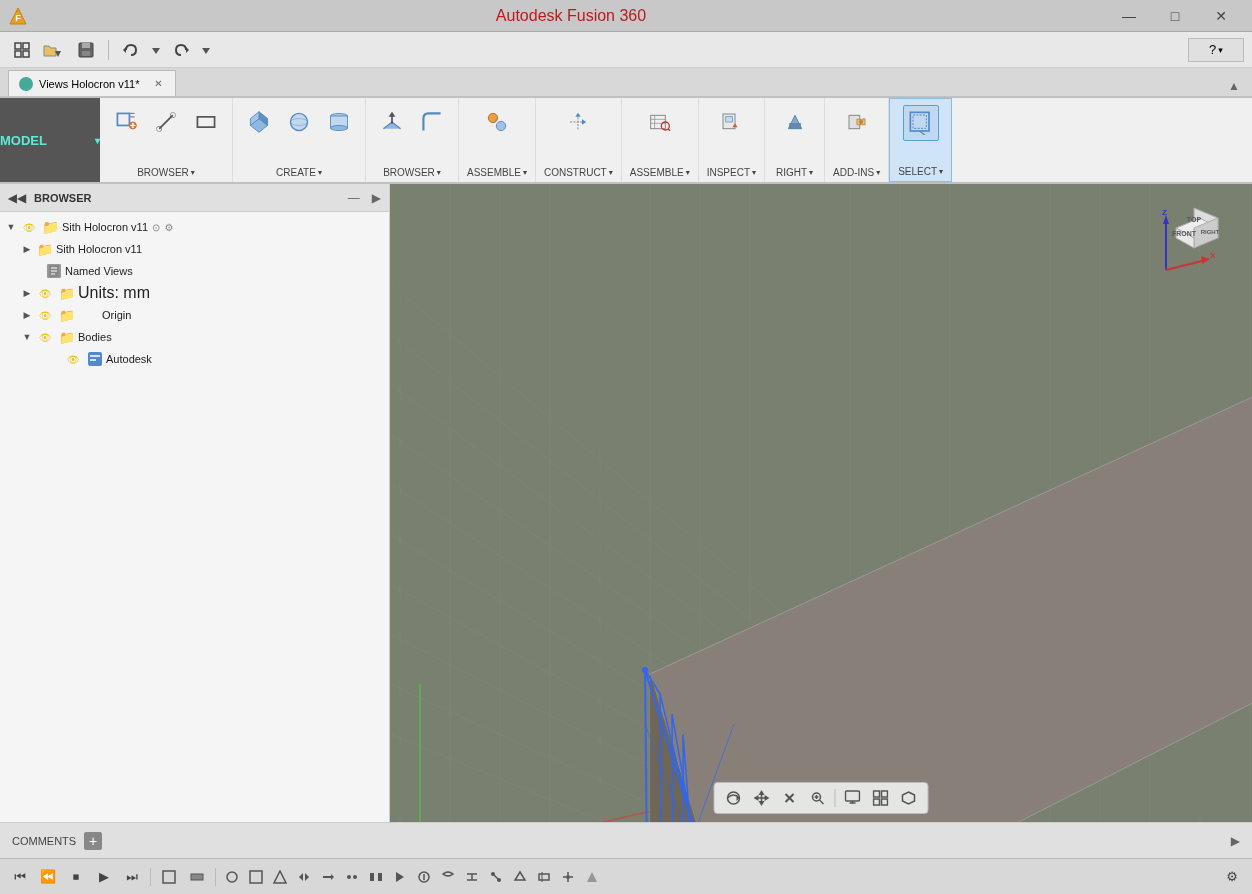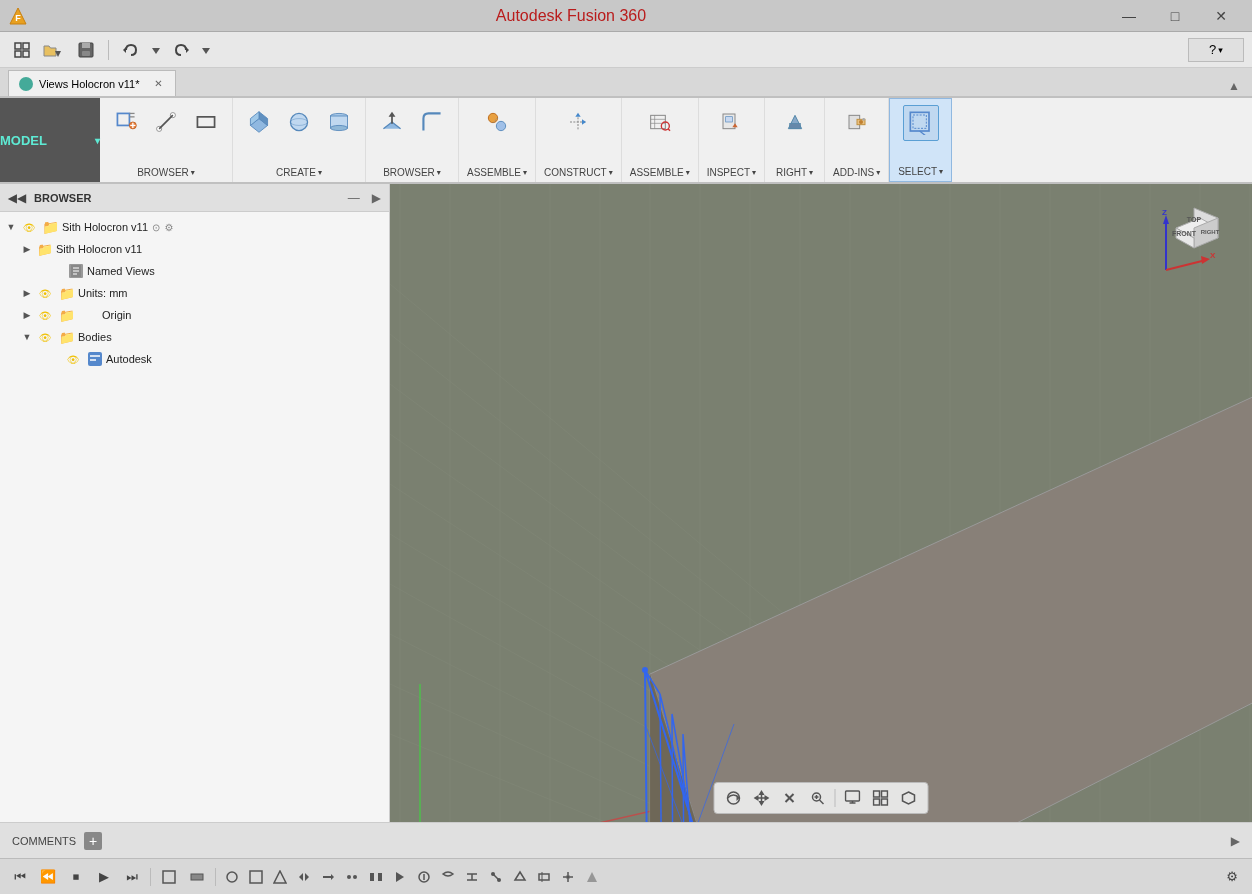--- a/index.html
+++ b/index.html
@@ -535,38 +535,38 @@
           <div style="font-size:10px;color:#888;margin-left:4px;">⊙</div>
           <div style="font-size:10px;color:#888;margin-left:4px;">⚙</div>
         </div>
 
         <div class="tree-item" style="padding-left:20px;">
           <div class="tree-toggle">▶</div>
           <div class="tree-icon" style="font-size:13px;color:#c8a030;">📁</div>
           <span style="font-size:11px;">Sith Holocron v11</span>
         </div>
 
-        <div class="tree-item" style="padding-left:52px;">
+        <div class="tree-item" style="padding-left:30px;">
           <div style="width:14px;"></div>
           <div class="tree-icon" style="width:14px;height:14px;background:#999;border-radius:1px;margin-right:4px;display:flex;align-items:center;justify-content:center;">
             <svg width="10" height="12" viewBox="0 0 10 12">
                 <rect x="0" y="0" width="10" height="12" fill="#888"></rect>
                 <line x1="2" y1="3" x2="8" y2="3" stroke="white" stroke-width="1"></line>
                 <line x1="2" y1="6" x2="8" y2="6" stroke="white" stroke-width="1"></line>
                 <line x1="2" y1="9" x2="6" y2="9" stroke="white" stroke-width="1"></line>
               </svg>
           </div>
           <span style="font-size:11px;">Named Views</span>
         </div>
 
         <div class="tree-item" style="padding-left:20px;">
           <div class="tree-toggle">▶</div>
           <div class="tree-icon eye-icon" style="font-size:10px;color:#f0c000;">👁</div>
           <div class="tree-icon" style="font-size:13px;color:#c8a030;">📁</div>
-          <span style="font-size:11px;">Units: mm</span>
+          <span style="font-size:16px;">Units: mm</span>
         </div>
 
         <div class="tree-item" style="padding-left:20px;">
           <div class="tree-toggle">▶</div>
           <div class="tree-icon eye-icon" style="font-size:10px;color:#f0c000;">👁</div>
           <div class="tree-icon" style="font-size:13px;color:#c8a030;">📁</div>
           <span style="font-size:11px;margin-left:24px;">Origin</span>
         </div>
 
         <div class="tree-item" style="padding-left:20px;">

